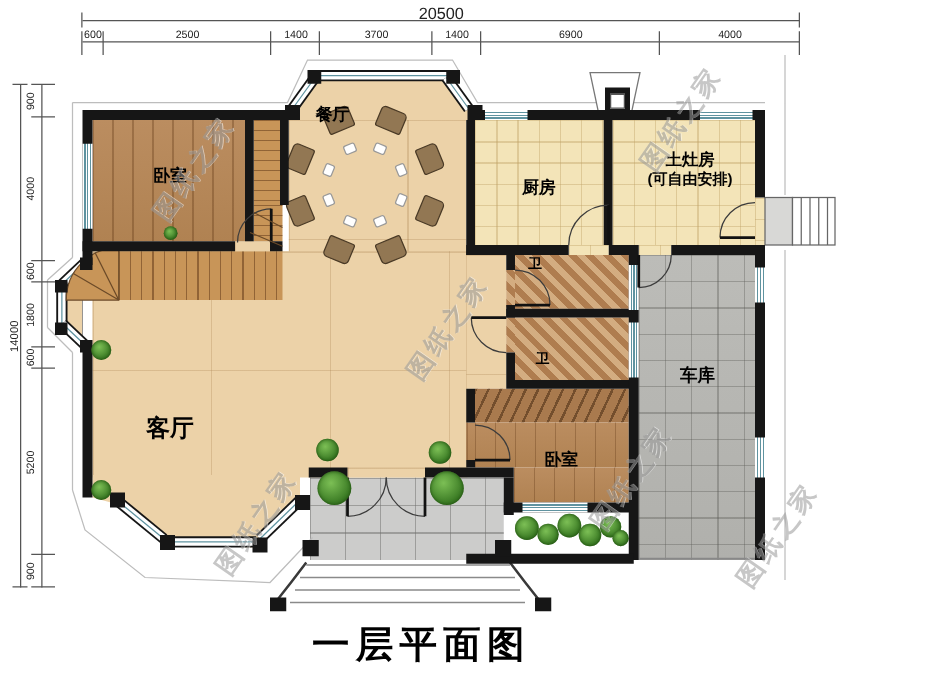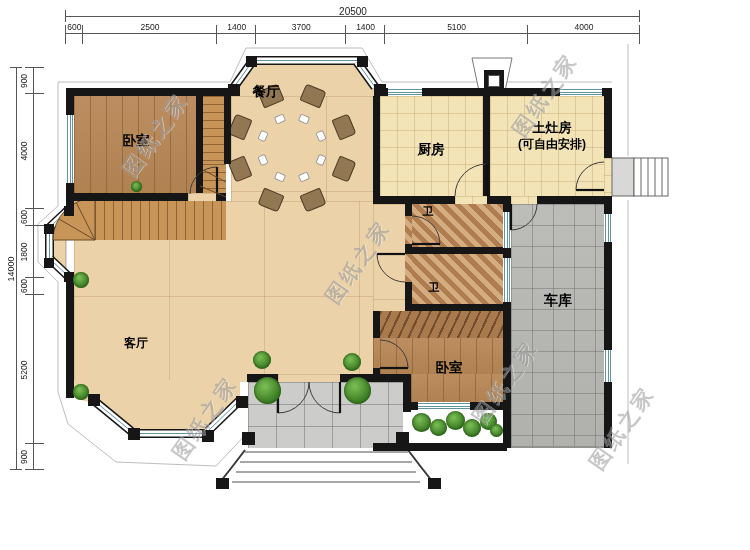--- a/index.html
+++ b/index.html
@@ -111,25 +111,26 @@
     <path d="M203,170 L226,182 M200,186 L226,197" stroke="#6b4a28" stroke-width="1" fill="none"></path>
   </svg>
 
   <div class="lbl" style="left:136px;top:141px;font-size:13.5px">卧室</div>
   <div class="lbl" style="left:266px;top:92px;font-size:13.5px">餐厅</div>
   <div class="lbl" style="left:431px;top:150px;font-size:13.5px">厨房</div>
   <div class="lbl" style="left:552px;top:128px;font-size:13px">土灶房</div>
   <div class="lbl" style="left:552px;top:144px;font-size:12px">(可自由安排)</div>
   <div class="lbl" style="left:428px;top:211px;font-size:11px">卫</div>
   <div class="lbl" style="left:434px;top:287px;font-size:11px">卫</div>
-  <div class="lbl" style="left:136px;top:343px;font-size:12px">客厅</div>
+  <div class="lbl" style="left:136px;top:343px;font-size:19px">客厅</div>
   <div class="lbl" style="left:558px;top:301px;font-size:14px">车库</div>
   <div class="lbl" style="left:449px;top:368px;font-size:13.5px">卧室</div>
-
-  <div class="dim" style="left:353px;top:11px;font-size:10px">20500</div>
+  <div class="lbl" id="title" style="left:337px;top:516px">一层平面图</div>
+
+  <div class="dim" style="left:353px;top:11px;font-size:13px">20500</div>
   <div class="dim dimv" style="left:11px;top:269px;font-size:9px">14000</div>
 <div class="abs f-wood" style="left: 74px; top: 96px; width: 122px; height: 97px;"></div>
     <div class="abs f-tan" style="left: 231px; top: 96px; width: 142px; height: 108px;"></div>
     <div class="abs f-tan" style="left: 74px; top: 201px; width: 300px; height: 181px;"></div>
     <div class="abs f-cream" style="left: 380px; top: 96px; width: 103px; height: 100px;"></div>
     <div class="abs f-cream" style="left: 490px; top: 96px; width: 114px; height: 100px;"></div>
     <div class="abs f-tan" style="left: 373px; top: 204px; width: 32px; height: 107px;"></div>
     <div class="abs f-mosaic" style="left: 412px; top: 204px; width: 91px; height: 43px;"></div>
     <div class="abs f-mosaic" style="left: 412px; top: 254px; width: 91px; height: 50px;"></div>
     <div class="abs f-ward" style="left: 380px; top: 311px; width: 123px; height: 27px;"></div>
@@ -304,21 +305,21 @@
     <div class="dim" style="left: 74.4px; top: 27px;">600</div>
     <div class="abs dimline" style="left: 216px; top: 25px; width: 1px; height: 19px;"></div>
     <div class="dim" style="left: 150px; top: 27px;">2500</div>
     <div class="abs dimline" style="left: 255px; top: 25px; width: 1px; height: 19px;"></div>
     <div class="dim" style="left: 236.8px; top: 27px;">1400</div>
     <div class="abs dimline" style="left: 345px; top: 25px; width: 1px; height: 19px;"></div>
     <div class="dim" style="left: 301.2px; top: 27px;">3700</div>
     <div class="abs dimline" style="left: 384px; top: 25px; width: 1px; height: 19px;"></div>
     <div class="dim" style="left: 365.6px; top: 27px;">1400</div>
     <div class="abs dimline" style="left: 527px; top: 25px; width: 1px; height: 19px;"></div>
-    <div class="dim" style="left: 456.6px; top: 27px;">5100</div>
+    <div class="dim" style="left: 456.6px; top: 27px;">6900</div>
     <div class="abs dimline" style="left: 639px; top: 25px; width: 1px; height: 19px;"></div>
     <div class="dim" style="left: 584px; top: 27px;">4000</div>
     <div class="abs dimline" style="left: 16px; top: 68px; width: 1px; height: 402px;"></div>
     <div class="abs dimline" style="left: 33px; top: 68px; width: 1px; height: 402px;"></div>
     <div class="abs dimline" style="left: 10px; top: 67px; width: 12px; height: 1px;"></div>
     <div class="abs dimline" style="left: 10px; top: 469px; width: 12px; height: 1px;"></div>
     <div class="abs dimline" style="left: 25px; top: 67px; width: 19px; height: 1px;"></div>
     <div class="abs dimline" style="left: 25px; top: 93px; width: 19px; height: 1px;"></div>
     <div class="dim dimv" style="left: 24px; top: 80.9214px;">900</div>
     <div class="abs dimline" style="left: 25px; top: 208px; width: 19px; height: 1px;"></div>

